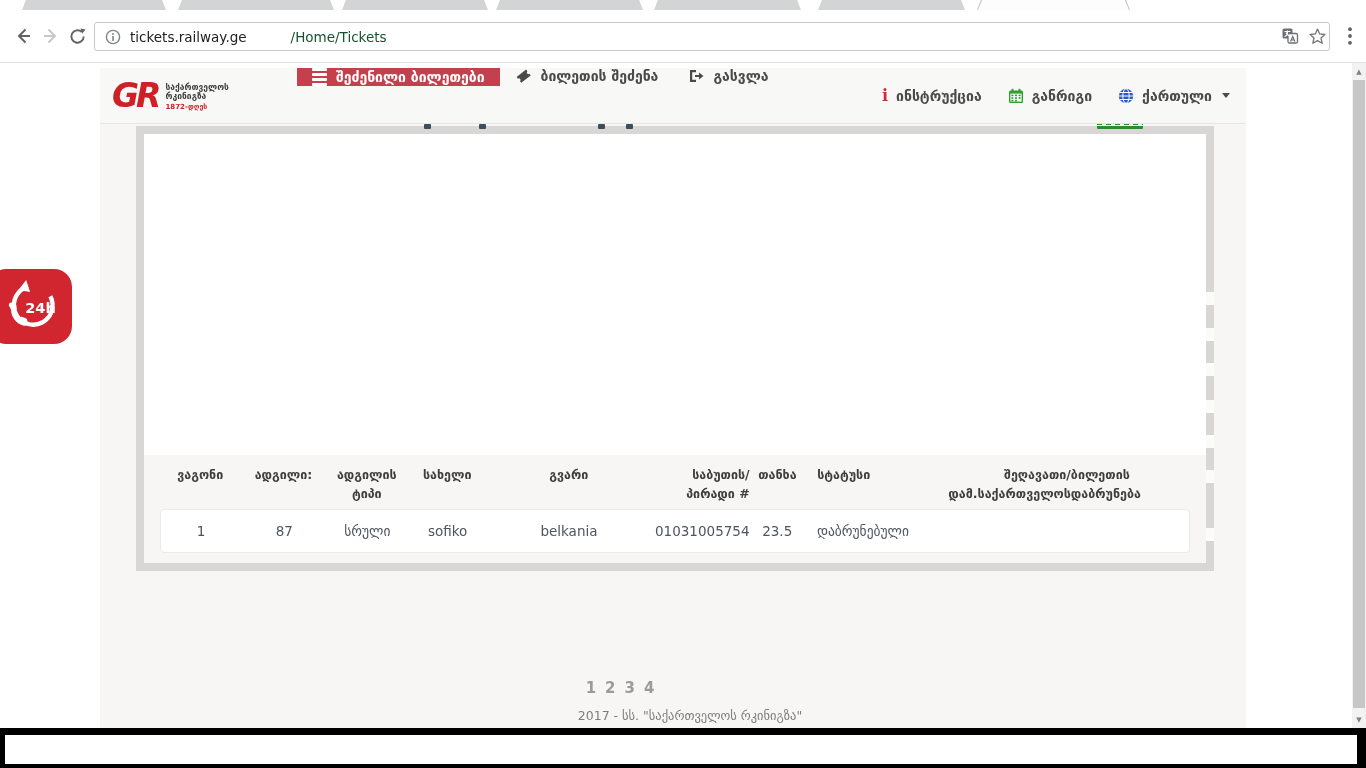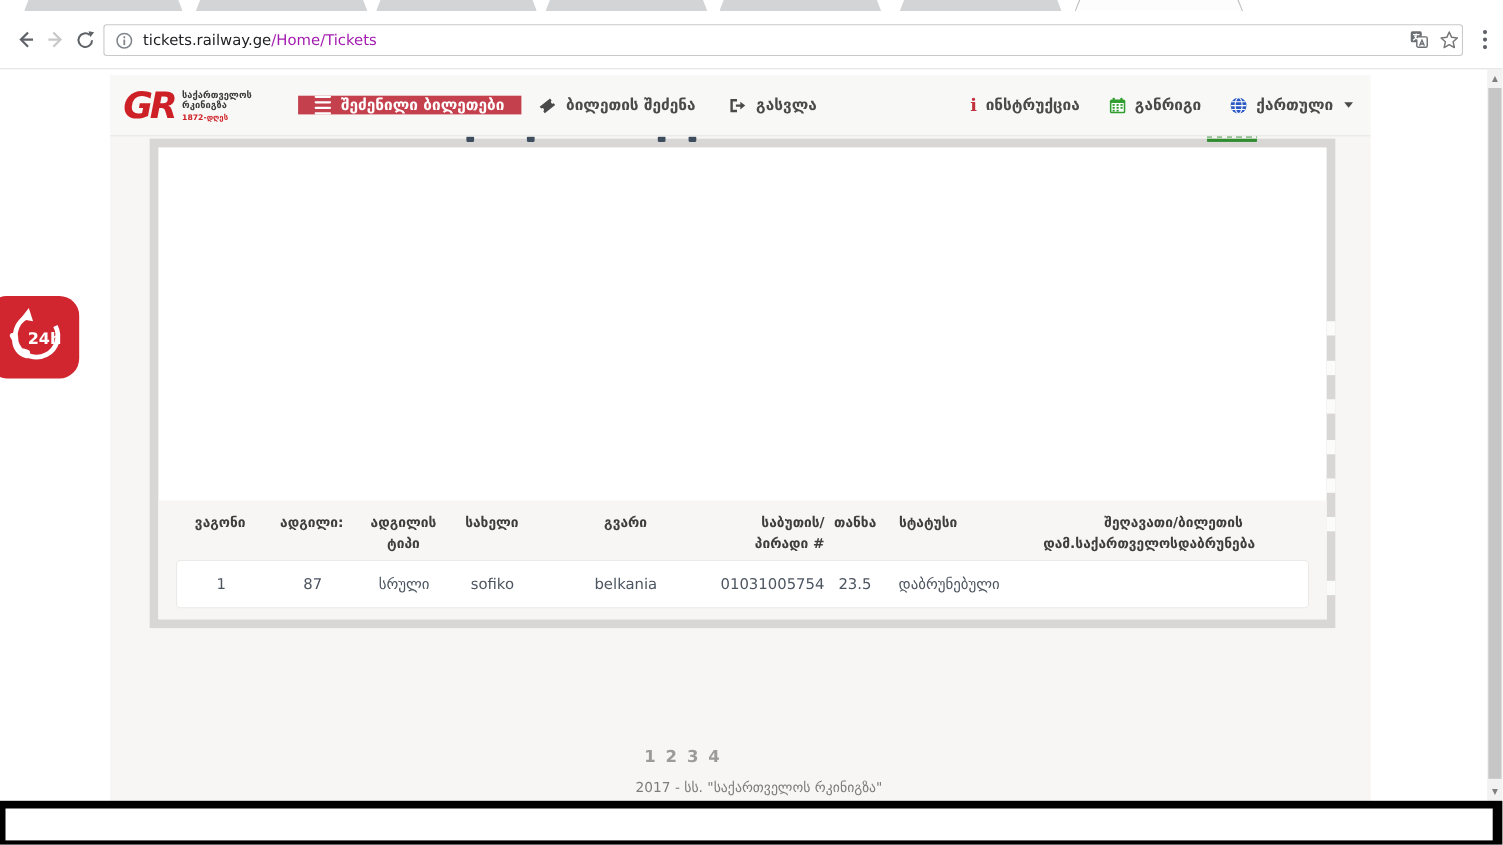--- a/index.html
+++ b/index.html
@@ -21,31 +21,31 @@
        clip-path:polygon(7px 0,calc(100% - 7px) 0,100% 100%,0 100%);}
   .tab.active{background:#c2c2c2;}
   .tab.active::after{content:"";position:absolute;left:1px;top:1px;right:1px;bottom:0;background:#fdfdfd;
        clip-path:polygon(7px 0,calc(100% - 7px) 0,100% 100%,0 100%);}
   .toolbar{position:absolute;left:0;top:10px;width:1366px;height:53px;background:#fff;
        border-bottom:1px solid #e2e2e2;z-index:29;}
   .navbtn{position:absolute;top:11px;width:30px;height:30px;display:flex;align-items:center;justify-content:center;}
   .urlbar{position:absolute;left:94px;top:12px;width:1236px;height:29px;border:1px solid #c9c9c9;
        border-radius:3px;background:#fff;display:flex;align-items:center;padding:0 10px;}
   .urltext{font-size:13.5px;color:#202124;margin-left:9px;white-space:nowrap;}
-  .urltext .path{color:#a21caf;}
+  .urltext .path{color:#14532d;margin-left:44px;}
   .tb-right{position:absolute;top:11px;display:flex;align-items:center;justify-content:center;width:28px;height:30px;}
   
   .navbar{position:absolute;left:100px;top:68px;width:1146px;height:56px;background:var(--navbar-bg);
       border-bottom:1px solid #e6e6e4;display:flex;align-items:stretch;z-index:20;}
   .logo{display:flex;align-items:center;padding:0 14px 0 12px;gap:7px;}
   .logo-gr{font-size:33px;font-weight:bold;font-style:italic;color:var(--logo-red);letter-spacing:-3px;line-height:1;}
   .logo-txt{display:flex;flex-direction:column;line-height:1.12;padding-top:3px;}
   .logo-txt .l{font-size:8.5px;font-weight:bold;color:#3b3b3b;}
   .logo-txt .yr{font-size:7px;font-weight:bold;color:var(--logo-red);margin-top:2px;}
-  .menu{display:flex;align-items:center;margin-left:28px;}
+  .menu{display:flex;align-items:flex-start;margin-left:54px;}
   .menu-item{display:flex;align-items:center;gap:9px;padding:0 15px;font-size:14px;font-weight:bold;
       color:var(--nav-text);white-space:nowrap;cursor:pointer;}
   .menu-item.active{background:var(--accent-red);color:#fff;}
   .nav-right{margin-left:auto;display:flex;align-items:center;gap:26px;padding-right:16px;}
   .nav-right .menu-item{padding:0;gap:8px;}
   .icon{display:inline-flex;align-items:center;justify-content:center;}
   .hamburger{display:inline-flex;flex-direction:column;gap:2.5px;}
   .hamburger b{display:block;width:15px;height:2.5px;background:#fff;border-radius:1px;}
   .info-i{font-family:"DejaVu Serif",serif;font-weight:bold;font-size:16px;color:var(--info-red);line-height:1;}
   .caret{width:0;height:0;border-left:4.5px solid transparent;border-right:4.5px solid transparent;

